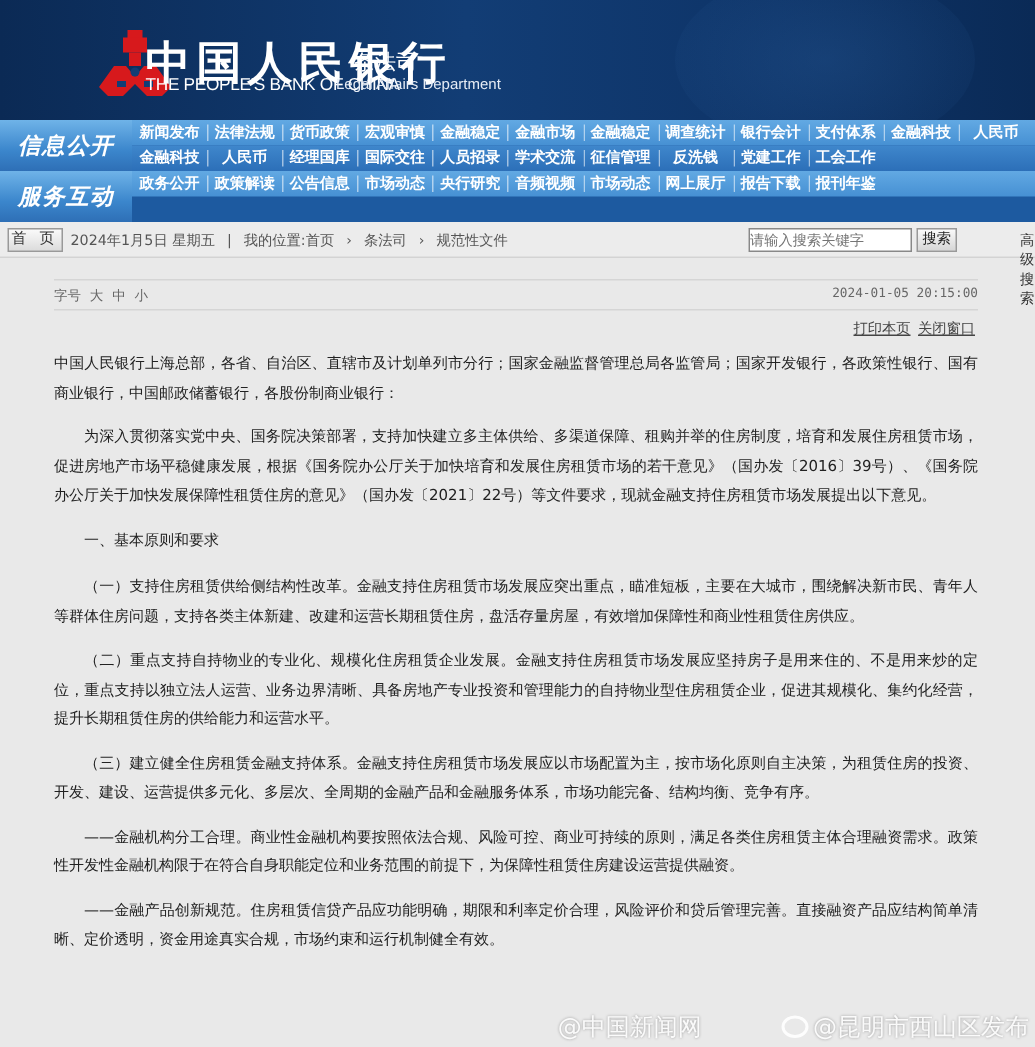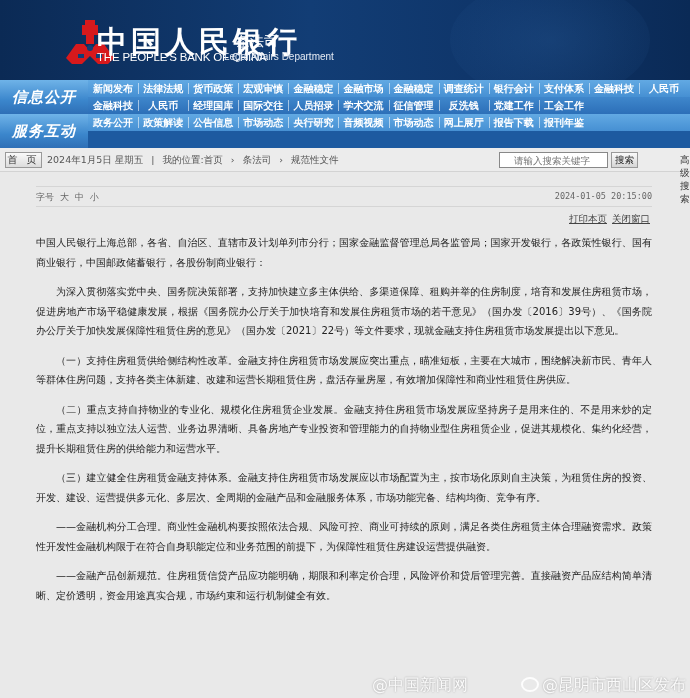--- a/index.html
+++ b/index.html
@@ -26,21 +26,21 @@
   .nav-row.r1 { background: linear-gradient(180deg, #62a9e3, #4690d3); }
   .nav-row.r2 { background: linear-gradient(180deg, #3f87cc, #2c6fb8); }
   .nav-item { width: 50.1px; flex: 0 0 auto; color: #fff; font-size: 10px; font-weight: bold; line-height: 17px; text-align: center; position: relative; white-space: nowrap; overflow: hidden; }
   .nav-item + .nav-item::before { content: ""; position: absolute; left: 0; top: 3px; height: 11px; border-left: 1px solid rgba(255,255,255,0.55); }
 
   
   .crumb-bar { position: relative; width: 690px; height: 24px; background: #ececec; border-bottom: 1px solid #d3d3d3; font-size: 9.5px; color: #555; }
   .home-btn { position: absolute; left: 5px; top: 4px; width: 37px; height: 16px; border: 1px solid #999; background: linear-gradient(#fafafa, #dcdcdc); font-size: 10px; line-height: 14px; text-align: center; color: #333; letter-spacing: 3px; }
   .crumb-text { position: absolute; left: 47px; top: 6px; white-space: nowrap; }
   .crumb-text span { margin-right: 5px; }
-  .search-input { position: absolute; left: 499px; top: 4px; width: 109px; height: 16px; border: 1px solid #888; background: #fff; font-size: 9.5px; color: #777; padding: 1px 14px; font-family: "DejaVu Sans", sans-serif; }
+  .search-input { position: absolute; left: 499px; top: 4px; width: 109px; height: 16px; border: 1px solid #888; background: #fff; font-size: 9.5px; color: #777; padding: 1px 0; font-family: "DejaVu Sans", sans-serif; }
   .search-btn { position: absolute; left: 611px; top: 4px; width: 27px; height: 16px; border: 1px solid #999; background: linear-gradient(#fafafa, #d6d6d6); font-size: 9.5px; line-height: 14px; text-align: center; color: #222; }
   .adv-search { position: absolute; left: 680px; top: 6px; font-size: 9.5px; color: #333; }
 
   
   .content { position: relative; width: 690px; padding: 0 38px 0 36px; }
   .doc-title { margin-top: 19px; text-align: center; font-size: 11.5px; font-weight: bold; color: #222; letter-spacing: 0.1px; white-space: nowrap; }
   .meta-line { margin-top: 14px; border-top: 1px solid #d5d5d5; }
   .meta-row { position: relative; height: 19px; font-size: 9px; color: #666; }
   .font-size { position: absolute; left: 0; top: 4px; }
   .font-size span { margin-right: 3px; }
@@ -166,20 +166,21 @@
   </div>
   <div class="meta-line2"></div>
   <div class="tools-row">
     <a class="print-link">打印本页</a>
     <a class="close-link">关闭窗口</a>
   </div>
 
   <div class="body-text">
     <p>中国人民银行上海总部，各省、自治区、直辖市及计划单列市分行；国家金融监督管理总局各监管局；国家开发银行，各政策性银行、国有商业银行，中国邮政储蓄银行，各股份制商业银行：</p>
     <p class="indent">为深入贯彻落实党中央、国务院决策部署，支持加快建立多主体供给、多渠道保障、租购并举的住房制度，培育和发展住房租赁市场，促进房地产市场平稳健康发展，根据《国务院办公厅关于加快培育和发展住房租赁市场的若干意见》（国办发〔2016〕39号）、《国务院办公厅关于加快发展保障性租赁住房的意见》（国办发〔2021〕22号）等文件要求，现就金融支持住房租赁市场发展提出以下意见。</p>
+    <p class="heading">一、基本原则和要求</p>
     <p class="indent">（一）支持住房租赁供给侧结构性改革。金融支持住房租赁市场发展应突出重点，瞄准短板，主要在大城市，围绕解决新市民、青年人等群体住房问题，支持各类主体新建、改建和运营长期租赁住房，盘活存量房屋，有效增加保障性和商业性租赁住房供应。</p>
     <p class="indent">（二）重点支持自持物业的专业化、规模化住房租赁企业发展。金融支持住房租赁市场发展应坚持房子是用来住的、不是用来炒的定位，重点支持以独立法人运营、业务边界清晰、具备房地产专业投资和管理能力的自持物业型住房租赁企业，促进其规模化、集约化经营，提升长期租赁住房的供给能力和运营水平。</p>
     <p class="indent">（三）建立健全住房租赁金融支持体系。金融支持住房租赁市场发展应以市场配置为主，按市场化原则自主决策，为租赁住房的投资、开发、建设、运营提供多元化、多层次、全周期的金融产品和金融服务体系，市场功能完备、结构均衡、竞争有序。</p>
     <p class="indent">——金融机构分工合理。商业性金融机构要按照依法合规、风险可控、商业可持续的原则，满足各类住房租赁主体合理融资需求。政策性开发性金融机构限于在符合自身职能定位和业务范围的前提下，为保障性租赁住房建设运营提供融资。</p>
     <p class="indent">——金融产品创新规范。住房租赁信贷产品应功能明确，期限和利率定价合理，风险评价和贷后管理完善。直接融资产品应结构简单清晰、定价透明，资金用途真实合规，市场约束和运行机制健全有效。</p>
   </div>
 </div>
 
 <div class="watermark">
   <span class="wm-src">@中国新闻网</span>

